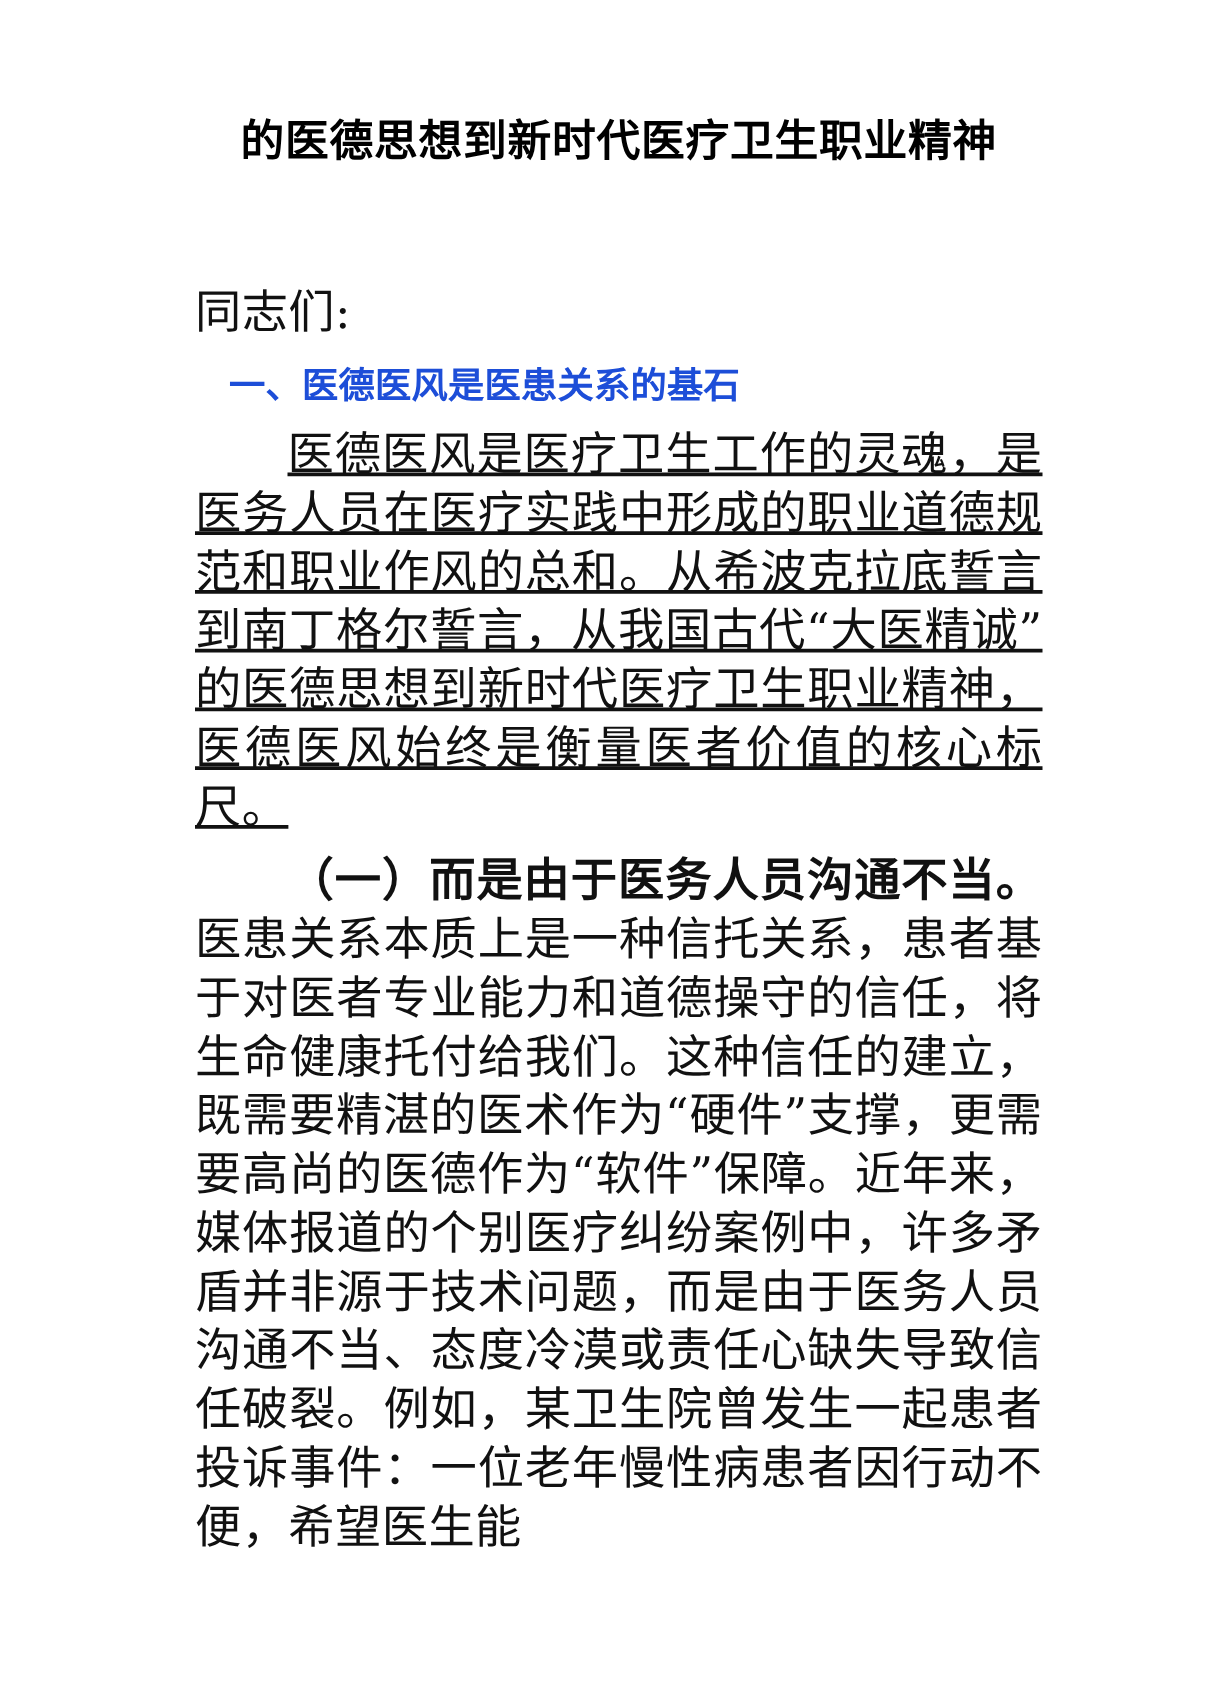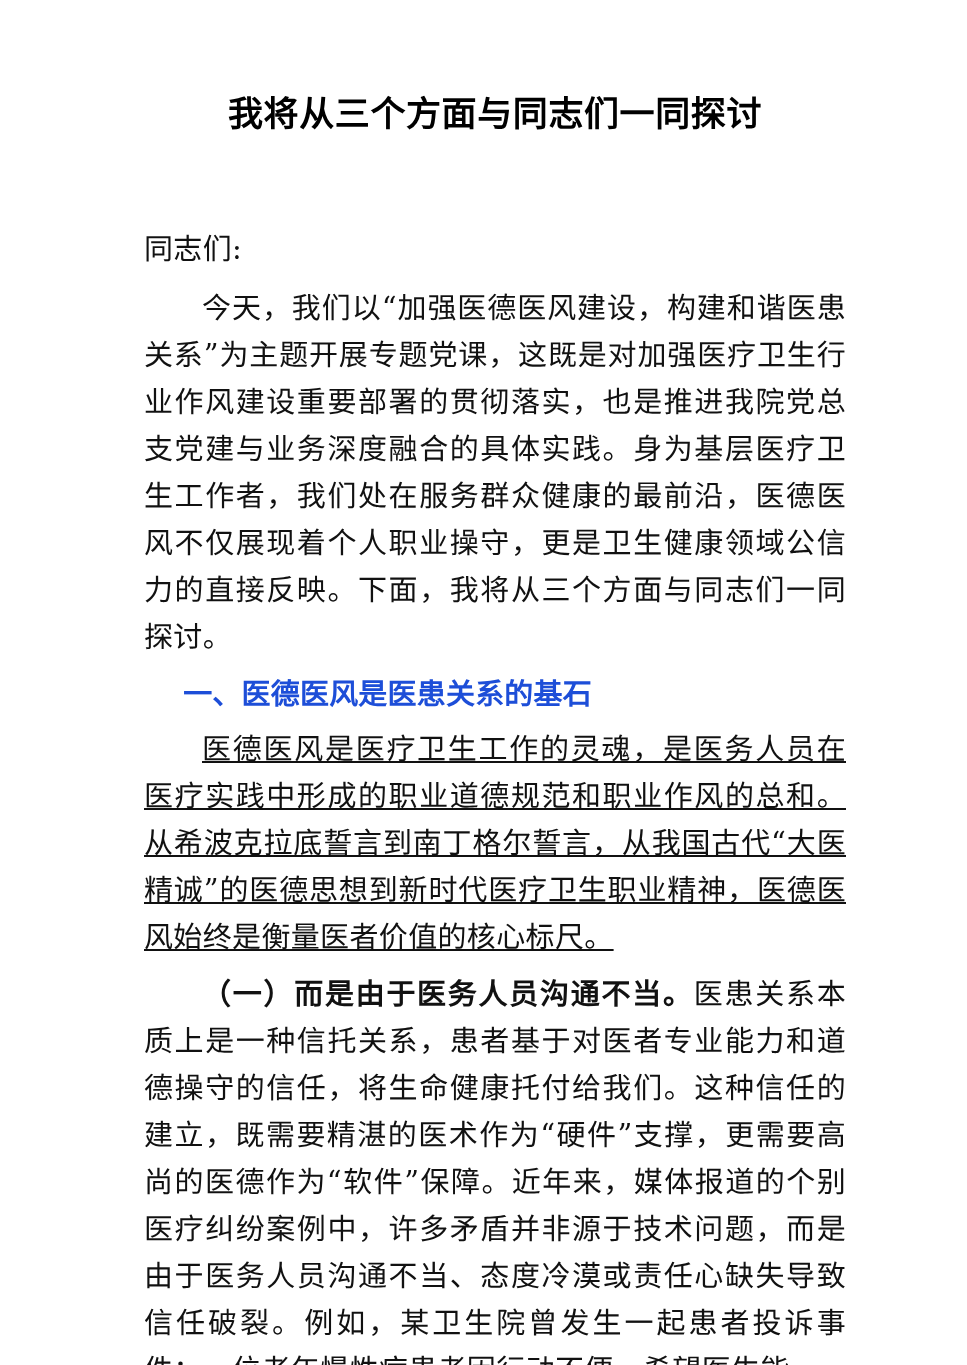--- a/index.html
+++ b/index.html
@@ -35,26 +35,26 @@
     color: #000000;
     letter-spacing: 0.6px;
     margin: 0;
     padding-top: 92px;
     white-space: nowrap;
   }
 
   
   .para {
     font-family: "DejaVu Serif", "Liberation Serif", serif;
-    font-size: 29px;
+    font-size: 37px;
     line-height: 47px;
     color: #111111;
     text-align: justify;
     text-justify: inter-ideograph;
-    margin: 0;
+    margin: 12px;
     letter-spacing: 0.35px;
     font-weight: 400;
   }
 
   .salutation {
     margin-top: 90px;
   }
 
   .para.indent {
     text-indent: 2em;
@@ -93,25 +93,24 @@
     font-weight: 700;
     letter-spacing: 0.35px;
   }
 </style>
 </head>
 <body>
 
 <div class="page">
   <div class="content">
 
-    <h1 class="doc-title">我将从三个方面与同志们一同探讨</h1>
+    <h1 class="doc-title">的医德思想到新时代医疗卫生职业精神</h1>
 
     <p class="para salutation">同志们:</p>
 
-    <p class="para indent first-body">今天，我们以“加强医德医风建设，构建和谐医患关系”为主题开展专题党课，这既是对加强医疗卫生行业作风建设重要部署的贯彻落实，也是推进我院党总支党建与业务深度融合的具体实践。身为基层医疗卫生工作者，我们处在服务群众健康的最前沿，医德医风不仅展现着个人职业操守，更是卫生健康领域公信力的直接反映。下面，我将从三个方面与同志们一同探讨。</p>
 
     <h2 class="section-heading">一、医德医风是医患关系的基石</h2>
 
     <p class="para indent after-heading">医德医风是医疗卫生工作的灵魂，是医务人员在医疗实践中形成的职业道德规范和职业作风的总和。从希波克拉底誓言到南丁格尔誓言，从我国古代“大医精诚”的医德思想到新时代医疗卫生职业精神，医德医风始终是衡量医者价值的核心标尺。</p>
 
     <p class="para indent sub-para"><span class="lead-bold">（一）而是由于医务人员沟通不当。</span><span>医患关系本质上是一种信托关系，患者基于对医者专业能力和道德操守的信任，将生命健康托付给我们。这种信任的建立，既需要精湛的医术作为“硬件”支撑，更需要高尚的医德作为“软件”保障。近年来，媒体报道的个别医疗纠纷案例中，许多矛盾并非源于技术问题，而是由于医务人员沟通不当、态度冷漠或责任心缺失导致信任破裂。例如，某卫生院曾发生一起患者投诉事件：一位老年慢性病患者因行动不便，希望医生能</span></p>
 
   </div>
 </div>
 

